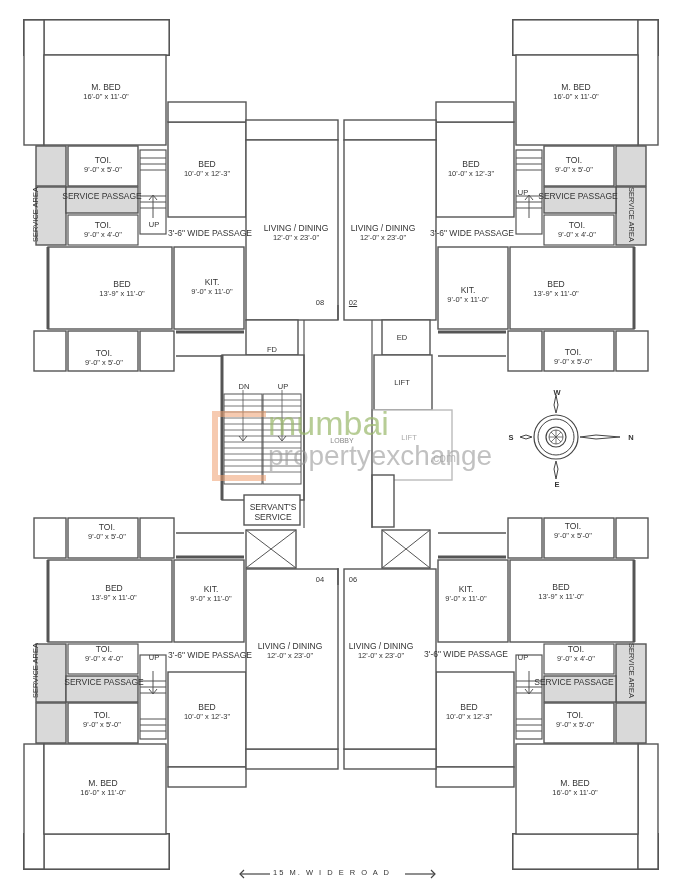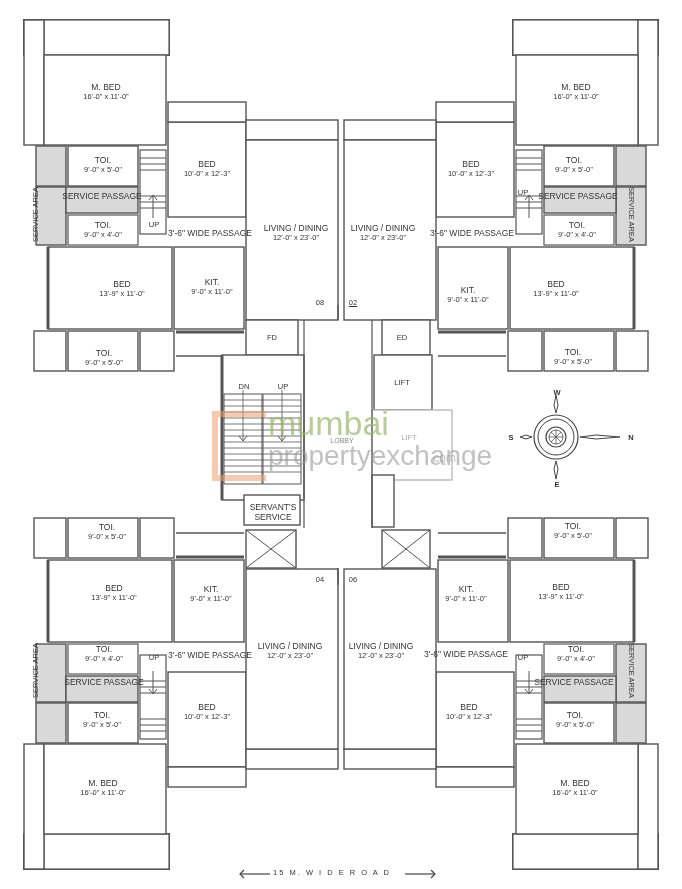--- a/index.html
+++ b/index.html
@@ -305,21 +305,21 @@
 <div class="lbl" style="left:575px;top:710px;">
     <span class="t">TOI.</span>
     <span class="d">9'-0" x 5'-0"</span>
   </div>
 <div class="lbl" style="left:575px;top:778px;">
     <span class="t">M. BED</span>
     <span class="d">16'-0" x 11'-0"</span>
   </div>
 <div class="small" style="left:353px;top:575px;">06</div>
 
-<div class="small" style="left:272px;top:333px;">FD</div>
+<div class="small" style="left:272px;top:345px;">FD</div>
 <div class="small" style="left:402px;top:333px;">ED</div>
 <div class="small" style="left:244px;top:382px;">DN</div>
 <div class="small" style="left:283px;top:382px;">UP</div>
 <div class="small" style="left:342px;top:437px;font-size:7px;color:#888;">LOBBY</div>
 <div class="small" style="left:402px;top:378px;">LIFT</div>
 <div class="small" style="left:409px;top:433px;color:#aaa;">LIFT</div>
 <div class="lbl" style="left:273px;top:502px;">
     <span class="t">SERVANT'S</span>
     <span class="t">SERVICE</span>
   </div>

